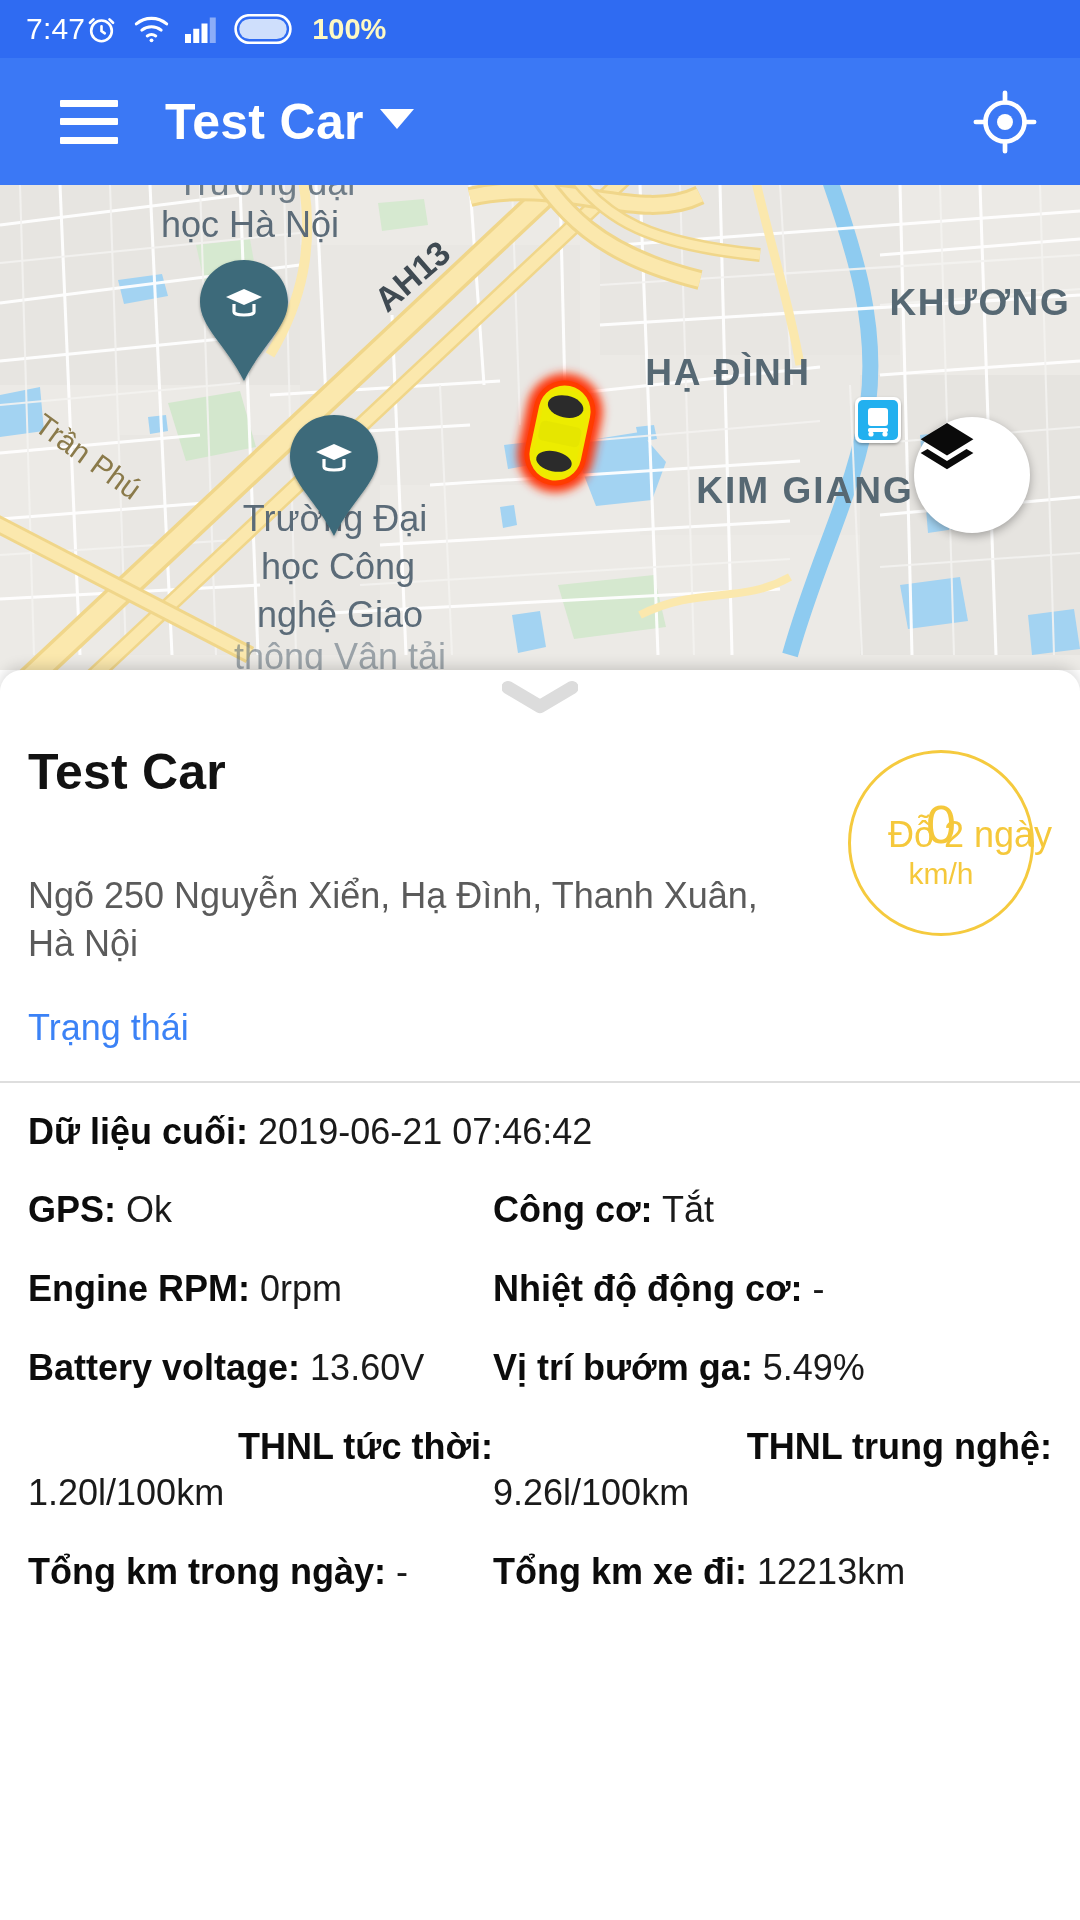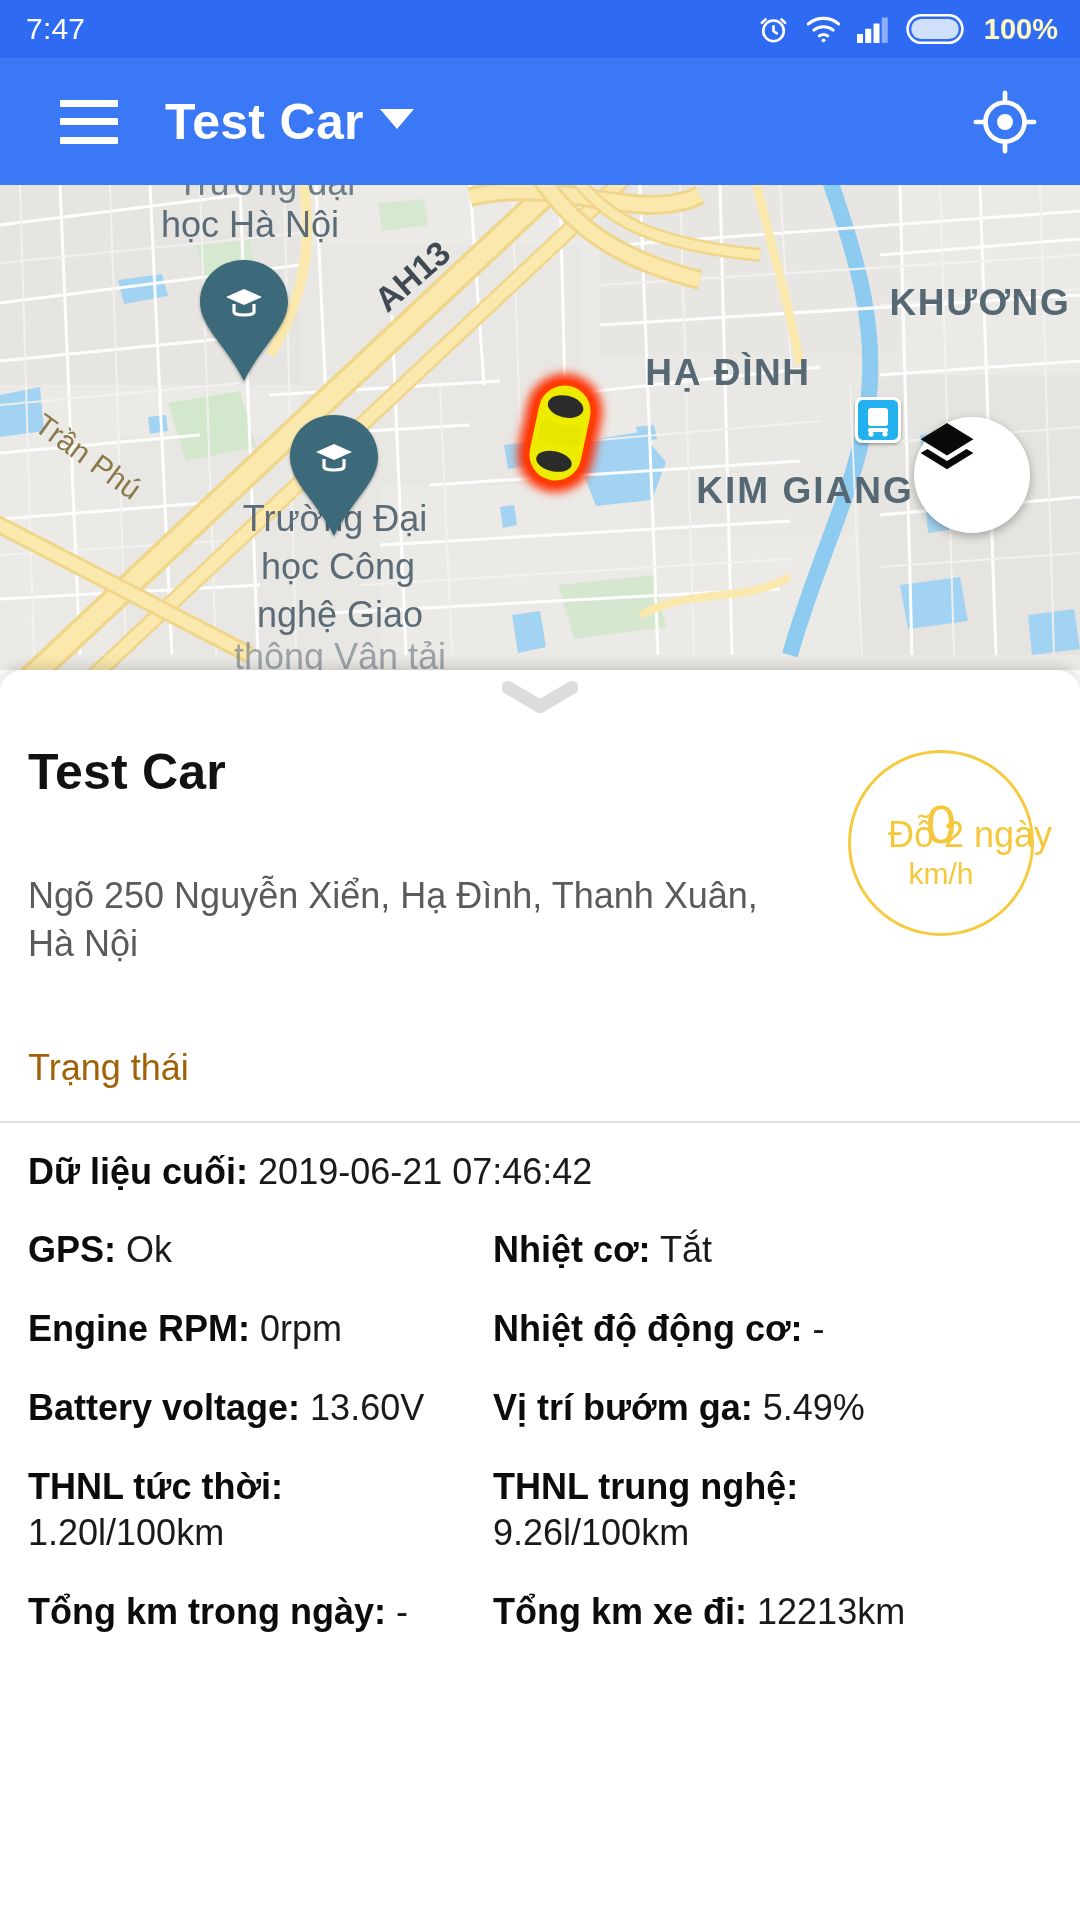--- a/index.html
+++ b/index.html
@@ -7,21 +7,21 @@
   body {
     font-family:"Liberation Sans","DejaVu Sans",sans-serif;
     background:#ffffff;
     position:relative;
   }
 
   
   .statusbar{
     position:absolute; top:0; left:0; width:1080px; height:58px;
     background:#2f6bf2;
-    display:flex; align-items:center; justify-content:space-between;
+    display:flex; align-items:center; 
     padding:0 22px 0 26px;
   }
   .sb-time{ color:#ffffff; font-size:30px; font-weight:400; letter-spacing:.2px; }
   .sb-icons{ display:flex; align-items:center; gap:16px; }
   .sb-icons svg{ display:block; }
   .sb-batt-text{ color:#fef9c3; font-size:29px; font-weight:700; margin-left:4px; }
 
   
   .appbar{
     position:absolute; top:58px; left:0; width:1080px; height:127px;
@@ -78,42 +78,42 @@
     cursor:pointer;
   }
 
   .sheet-head{ position:relative; padding:22px 28px 0 28px; }
   .veh-name{ font-size:50px; font-weight:700; color:#121212; letter-spacing:.2px; line-height:1.05; }
   .veh-status{ font-size:36px; color:#f5c83b; margin-top:16px; line-height:1.1;text-align:right; }
   .veh-addr{
     font-size:36px; color:#5b5b5b; margin-top:18px;
     line-height:1.32; max-width:740px;
   }
-  .veh-state{ font-size:36px; color:#a16207; margin-top:80px; line-height:1.15; padding-bottom:10px; }
+  .veh-state{ font-size:36px; color:#3b82f6; margin-top:40px; line-height:1.15; padding-bottom:10px; }
 
   
   .gauge{
     position:absolute; right:46px; top:26px;
     width:186px; height:186px; border-radius:50%;
     border:3px solid #f5ca3e;
     display:flex; flex-direction:column; align-items:center; justify-content:center;
   }
   .gauge-val{ font-size:54px; color:#f5c83b; font-weight:400; line-height:1; }
   .gauge-unit{ font-size:30px; color:#f5c83b; margin-top:8px; line-height:1; }
 
   .divider{ height:2px; background:#dedede; margin-top:22px; }
 
   
   .data{ padding:26px 28px 0 28px; }
   .row-full{ font-size:36px; color:#111; line-height:1.25; margin-bottom:33px; }
   .row2{ display:flex; margin-bottom:33px; }
   .cell{ font-size:36px; color:#111; line-height:1.28; }
   .cell.left{ width:465px; flex:none; }
   .cell.right{ flex:1; }
-  .k{ font-weight:700; color:#0c0c0c; }
+  .k{ font-weight:700; color:#0c0c0c;text-align:right; }
   .v{ font-weight:400; color:#1a1a1a; }
   .stack .k{ display:block; }
   .stack .v{ display:block; }
 </style>
 </head>
 <body>
 
 <div class="statusbar">
   <div class="sb-time">7:47</div>
   <div class="sb-icons">
@@ -367,21 +367,21 @@
       <span class="k">Dữ liệu cuối:</span>
       <span class="v">2019-06-21 07:46:42</span>
     </div>
 
     <div class="row2">
       <div class="cell left">
         <span class="k">GPS:</span>
         <span class="v">Ok</span>
       </div>
       <div class="cell right">
-        <span class="k">Nhiệt cơ:</span>
+        <span class="k">Công cơ:</span>
         <span class="v">Tắt</span>
       </div>
     </div>
 
     <div class="row2">
       <div class="cell left">
         <span class="k">Engine RPM:</span>
         <span class="v">0rpm</span>
       </div>
       <div class="cell right">

